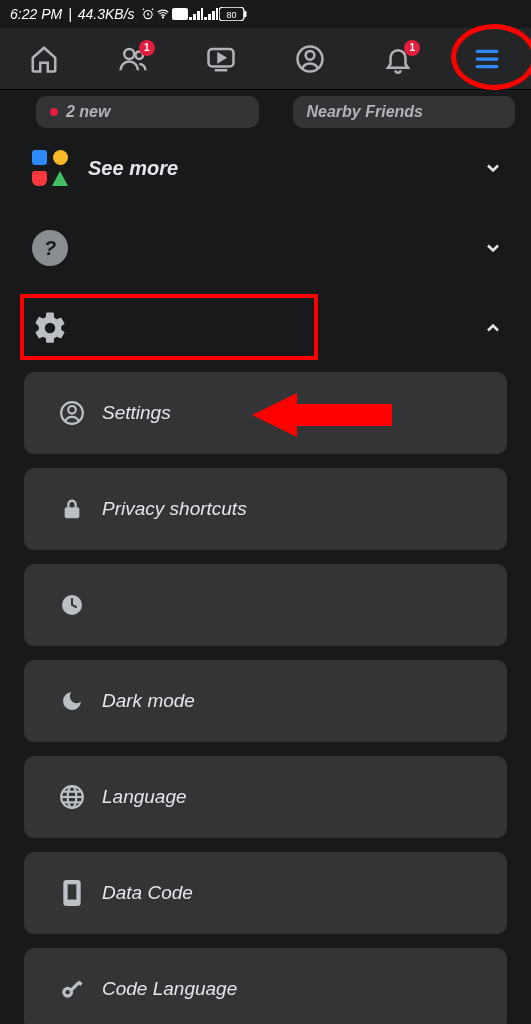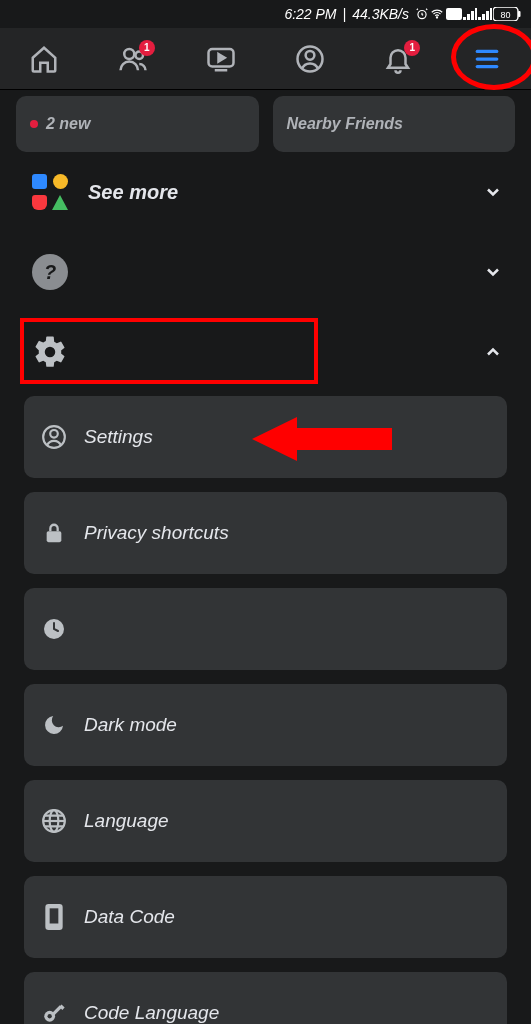--- a/index.html
+++ b/index.html
@@ -9,21 +9,21 @@
     background: #18191a;
     color: #e4e6eb;
     font-family: -apple-system, BlinkMacSystemFont, "Segoe UI", Helvetica, Arial, sans-serif;
     overflow: hidden;
     position: relative;
   }
   
   .status-bar {
     height: 28px;
     display: flex;
-    justify-content: flex-end;
+    justify-content: flex-start;
     align-items: center;
     padding: 0 10px;
     color: #fff;
     font-size: 14px;
     font-style: italic;
     font-weight: 500;
   }
   .status-left { display: flex; gap: 6px; align-items: center; }
   .status-right { display: flex; gap: 1px; align-items: center; }
   .status-right svg { display: block; }
@@ -73,28 +73,29 @@
   .cards-row {
     display: flex;
     gap: 14px;
     padding: 0 16px;
     margin-top: 6px;
   }
   .mini-card {
     flex: 1;
     background: #323436;
     border-radius: 10px;
-    height: 56px;
+    height: 32px;
     display: flex;
     align-items: center;
     padding: 0 14px;
     color: #b0b3b8;
     font-weight: 600;
     font-size: 16px;
     font-style: italic;
+    margin-left: 20px;
   }
   .dot-red { width:8px;height:8px;border-radius:50%;background:#e41e3f;margin-right:8px;}
   
   .menu-row {
     display: flex;
     align-items: center;
     padding: 22px 20px;
     gap: 20px;
     font-size: 20px;
     font-weight: 600;
@@ -128,21 +129,21 @@
     pointer-events:none;
   }
   
   .subitems { padding: 0 24px; display:flex; flex-direction:column; gap:14px; margin-top:4px;}
   .subitem {
     background: #323436;
     border-radius: 10px;
     height: 82px;
     display: flex;
     align-items: center;
-    padding: 0 16px;
+    padding: 0 34px;
     gap: 16px;
     font-size: 19px;
     font-style: italic;
     font-weight: 500;
     color: #e4e6eb;
     position: relative;
   }
   .subitem .ic { width:28px; display:flex; justify-content:center; flex-shrink:0;}
   .annot-arrow {
     position:absolute;

